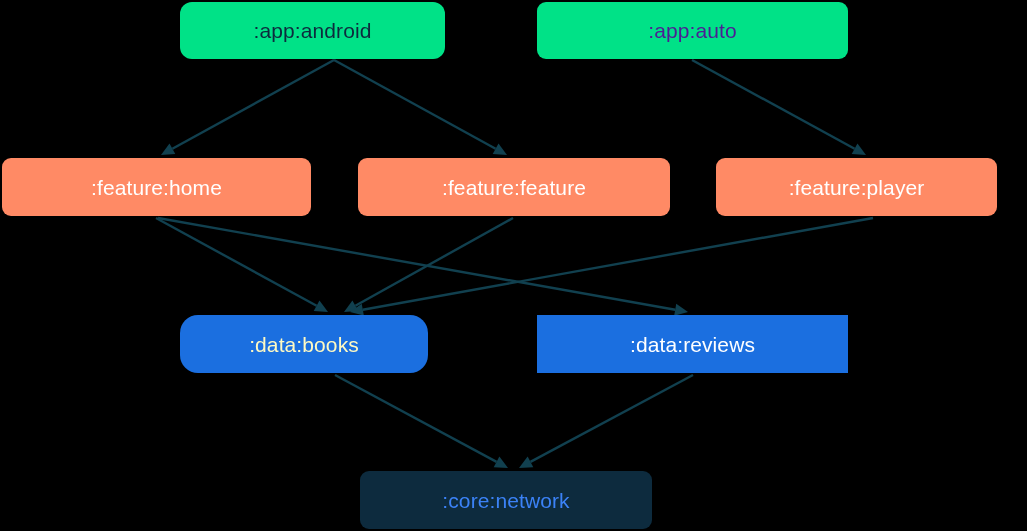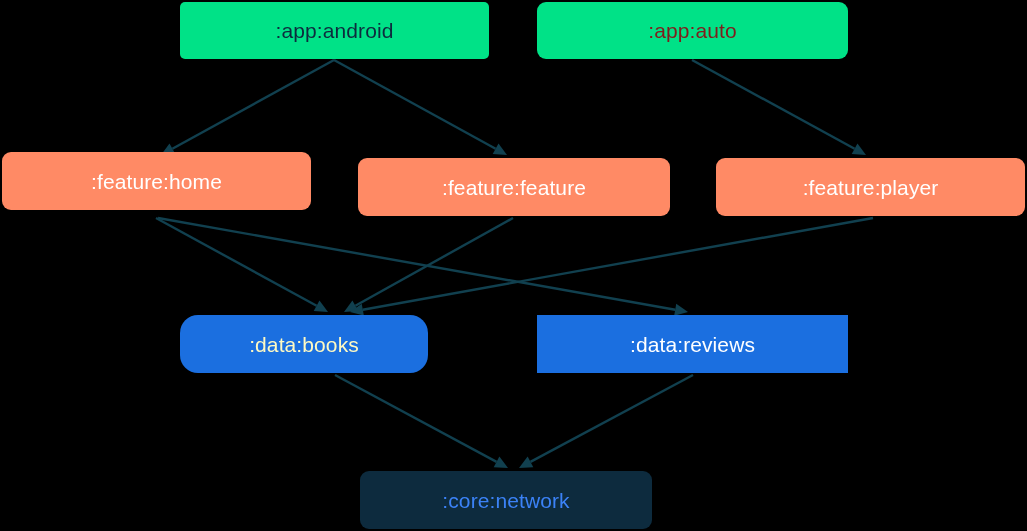--- a/index.html
+++ b/index.html
@@ -79,33 +79,33 @@
         <line x1="335" y1="375" x2="496.5496278739112" y2="461.8445976432008" stroke="#11404F" stroke-width="2.4" stroke-linecap="butt"></line>
         <polygon points="508,468 493.7086729400039,467.1293847783187 499.39058280781853,456.55981050808293" fill="#11404F"></polygon>
       </g>
       <g>
         <line x1="693" y1="375" x2="530.4651116927472" y2="461.87209547456615" stroke="#11404F" stroke-width="2.4" stroke-linecap="butt"></line>
         <polygon points="519,468 527.6368480656239,456.580505462529 533.2933753198705,467.1636854866033" fill="#11404F"></polygon>
       </g>
     </svg>
 
   <div id="node-layer">
-      <div class="node" style="left: 180px; top: 2px; width: 309px; height: 57px; background: rgb(0, 226, 135); color: rgb(13, 43, 62); border-radius: 5px; font-size: 21px;">
+      <div class="node" style="left: 180px; top: 2px; width: 265px; height: 57px; background: rgb(0, 226, 135); color: rgb(13, 43, 62); border-radius: 12px; font-size: 21px;">
         <span class="node-label">:app:android</span>
       </div>
-      <div class="node" style="left: 537px; top: 2px; width: 311px; height: 57px; background: rgb(0, 226, 135); color: #7f1d1d; border-radius: 9px; font-size: 21px;">
+      <div class="node" style="left: 537px; top: 2px; width: 311px; height: 57px; background: rgb(0, 226, 135); color: #4c1d95; border-radius: 9px; font-size: 21px;">
         <span class="node-label">:app:auto</span>
       </div>
-      <div class="node" style="left: 2px; top: 152px; width: 309px; height: 58px; background: rgb(255, 138, 101); color: rgb(255, 255, 255); border-radius: 9px; font-size: 21px;">
+      <div class="node" style="left: 2px; top: 158px; width: 309px; height: 58px; background: rgb(255, 138, 101); color: rgb(255, 255, 255); border-radius: 9px; font-size: 21px;">
         <span class="node-label">:feature:home</span>
       </div>
       <div class="node" style="left: 358px; top: 158px; width: 312px; height: 58px; background: rgb(255, 138, 101); color: rgb(255, 255, 255); border-radius: 9px; font-size: 21px;">
         <span class="node-label">:feature:feature</span>
       </div>
-      <div class="node" style="left: 716px; top: 158px; width: 309px; height: 58px; background: rgb(255, 138, 101); color: rgb(255, 255, 255); border-radius: 9px; font-size: 21px;">
+      <div class="node" style="left: 716px; top: 158px; width: 281px; height: 58px; background: rgb(255, 138, 101); color: rgb(255, 255, 255); border-radius: 9px; font-size: 21px;">
         <span class="node-label">:feature:player</span>
       </div>
       <div class="node" style="left: 180px; top: 315px; width: 248px; height: 58px; background: rgb(27, 111, 224); color: #fef9c3; border-radius: 18px; font-size: 21px;">
         <span class="node-label">:data:books</span>
       </div>
       <div class="node" style="left: 537px; top: 315px; width: 311px; height: 58px; background: rgb(27, 111, 224); color: rgb(255, 255, 255); border-radius: 0; font-size: 21px;">
         <span class="node-label">:data:reviews</span>
       </div>
       <div class="node" style="left: 360px; top: 471px; width: 292px; height: 58px; background: rgb(13, 43, 62); color: #3b82f6; border-radius: 9px; font-size: 21px;">
         <span class="node-label">:core:network</span>

